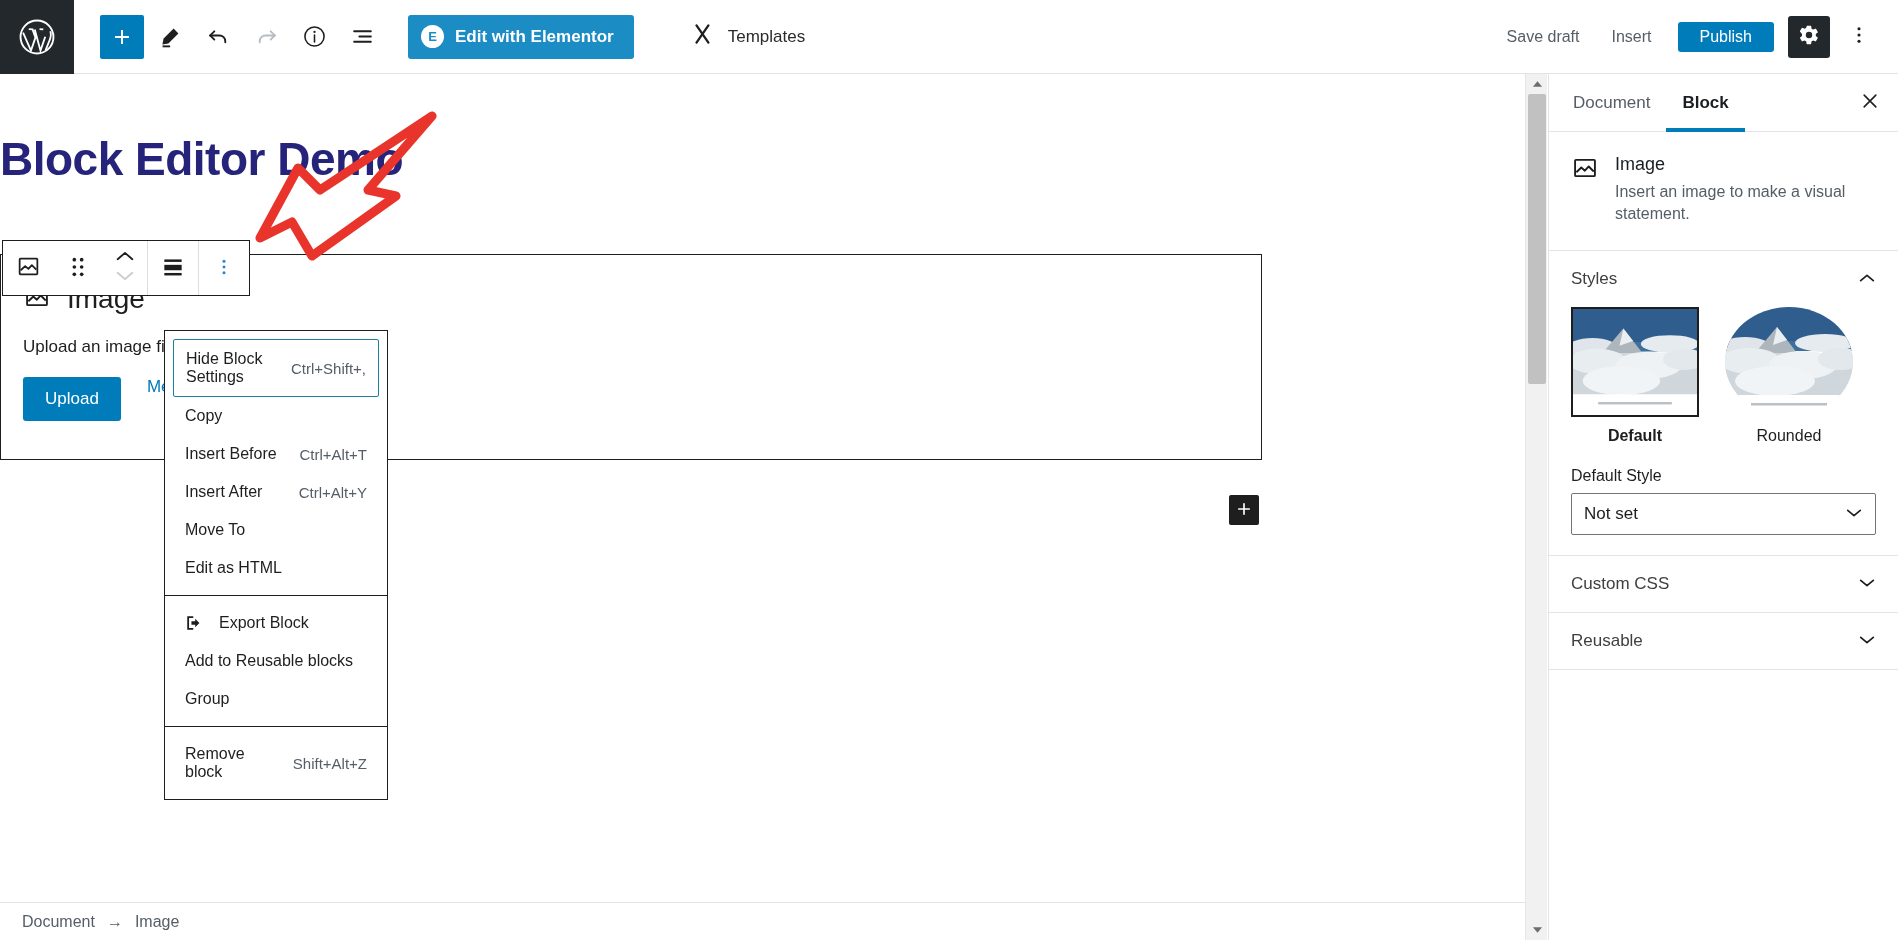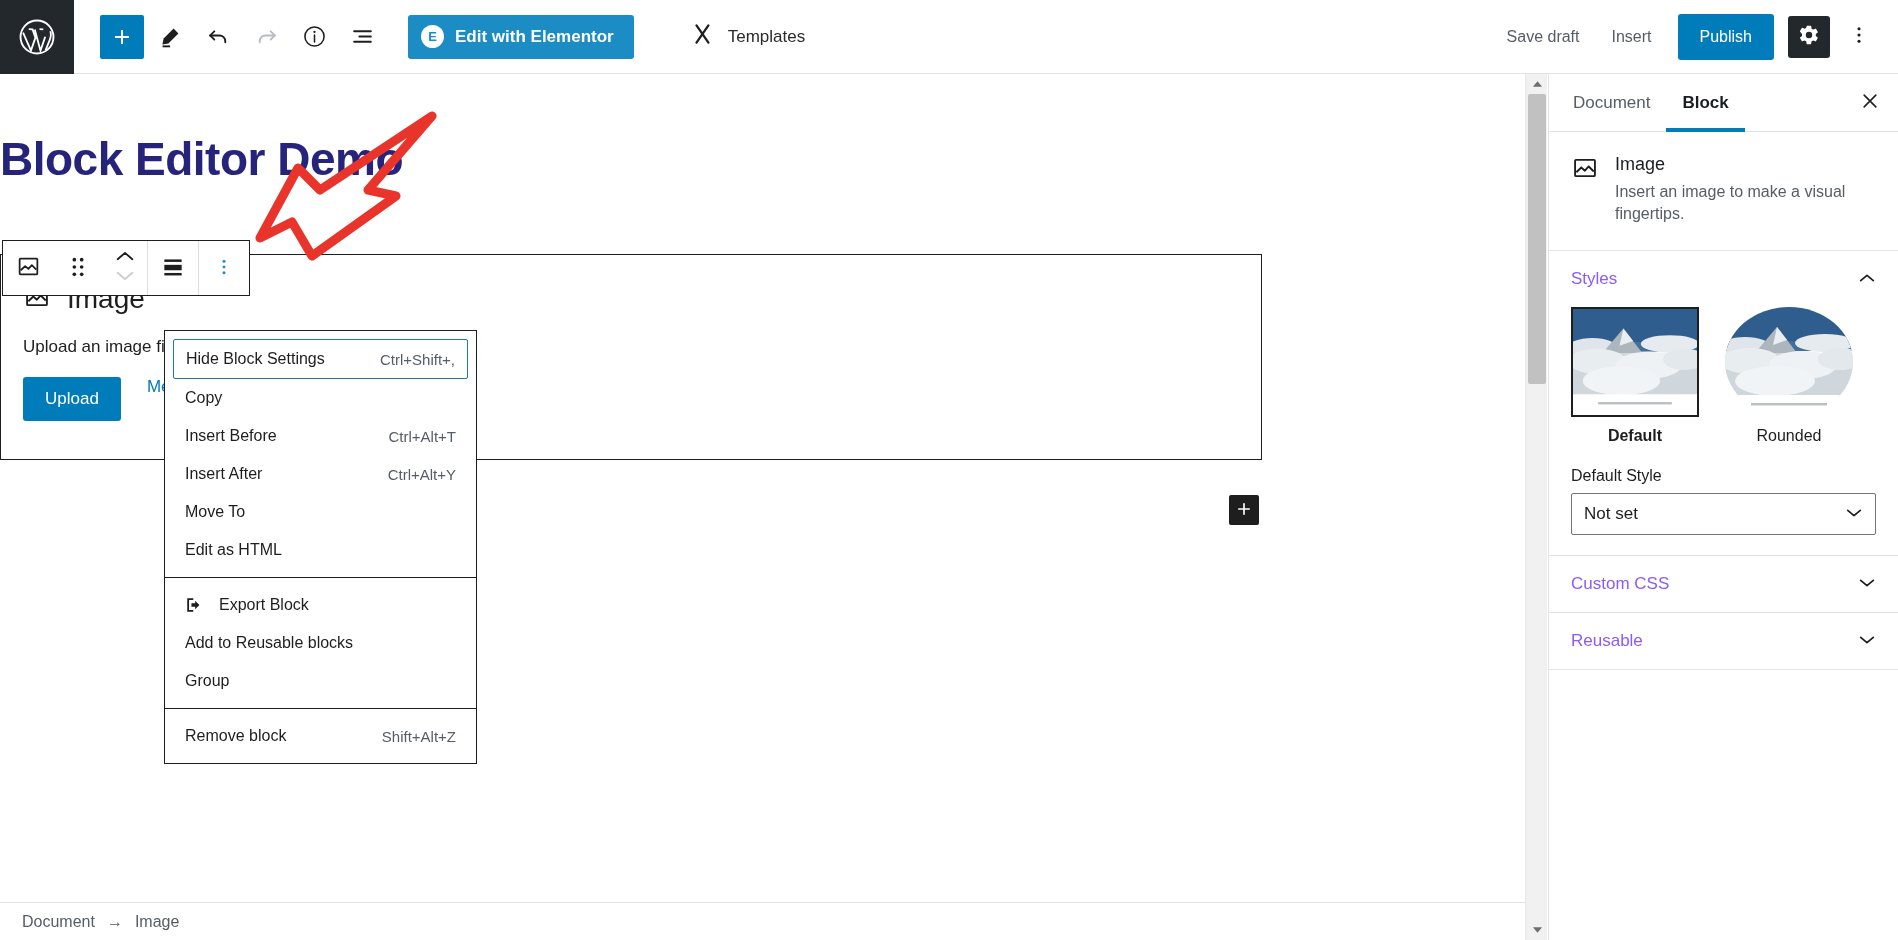--- a/index.html
+++ b/index.html
@@ -45,21 +45,21 @@
   }
   .tb-right {
     margin-left: auto; display: flex; align-items: center; gap: 0; padding-right: 18px;
   }
   .tb-link {
     font-size: 16px; color: #555d66; background: none; border: none; cursor: pointer;
     padding: 0 16px; font-family: "Liberation Sans", sans-serif;
   }
   .tb-publish {
     background: #007cba; color: #fff; border: none; border-radius: 3px;
-    height: 46px; padding: 0 22px; font-size: 16px; cursor: pointer; margin-left: 10px;
+    height: 30px; padding: 0 22px; font-size: 16px; cursor: pointer; margin-left: 10px;
     font-family: "Liberation Sans", sans-serif;
   }
   .tb-gear {
     width: 42px; height: 42px; background: #23282d; border: none; border-radius: 3px;
     display: flex; align-items: center; justify-content: center; margin-left: 14px; cursor: pointer;
   }
   .tb-kebab {
     width: 42px; height: 42px; background: transparent; border: none;
     display: flex; align-items: center; justify-content: center; margin-left: 8px; cursor: pointer;
   }
@@ -111,21 +111,21 @@
     font-family: "Liberation Sans", sans-serif;
   }
   .adder-btn {
     position: absolute; top: 421px; left: 1229px; width: 30px; height: 30px;
     background: #1e1e1e; border: none; border-radius: 2px; cursor: pointer;
     display: flex; align-items: center; justify-content: center;
   }
 
   
   .dropdown {
-    position: absolute; top: 256px; left: 164px; width: 313px;
+    position: absolute; top: 256px; left: 164px; width: 224px;
     background: #fff; border: 1px solid #1e1e1e; z-index: 60;
   }
   .dd-section { padding: 8px 0; border-bottom: 1px solid #1e1e1e; }
   .dd-section:last-child { border-bottom: none; }
   .dd-item {
     display: flex; align-items: center; width: 100%;
     padding: 10px 20px; background: none; border: none; cursor: pointer;
     font-size: 16px; color: #1e1e1e; text-align: left;
     font-family: "Liberation Sans", sans-serif;
   }
@@ -166,21 +166,21 @@
   .sb-close {
     margin-left: auto; width: 40px; height: 40px; background: none; border: none;
     cursor: pointer; display: flex; align-items: center; justify-content: center;
   }
   .sb-blockinfo { display: flex; gap: 16px; padding: 22px 22px 26px 22px; border-bottom: 1px solid #e2e4e7; }
   .sb-bi-name { font-size: 18px; color: #191e23; margin-bottom: 6px; }
   .sb-bi-desc { font-size: 16px; color: #555d66; line-height: 1.35; }
   .sb-panel-head {
     display: flex; align-items: center; justify-content: space-between;
     padding: 18px 22px; cursor: pointer; background: none; border: none; width: 100%;
-    font-size: 17px; color: #8b5cf6; font-family: "Liberation Sans", sans-serif;
+    font-size: 17px; color: #404040; font-family: "Liberation Sans", sans-serif;
   }
   .sb-sep { border-top: 1px solid #e2e4e7; }
   .styles-body { padding: 0 22px 20px 22px; }
   .style-row { display: flex; gap: 26px; justify-content: flex-start; }
   .style-item { width: 128px; text-align: center; }
   .style-thumb {
     width: 128px; height: 110px; overflow: hidden; position: relative; background: #fff;
   }
   .style-thumb.selected { border: 2px solid #1e1e1e; }
   .style-thumb.round { border-radius: 50%; }
@@ -477,21 +477,21 @@
 
     <div class="sb-blockinfo">
       <span>
         <svg width="28" height="28" viewBox="0 0 24 24" fill="none" stroke="#1e1e1e" stroke-width="1.6">
           <rect x="3.5" y="5" width="17" height="14" rx="0.8"></rect>
           <path d="M4.6 15.6l4.2-4 3.1 2.7 3.3-3.6 4.3 4.3" stroke-linejoin="round"></path>
         </svg>
       </span>
       <div>
         <div class="sb-bi-name">Image</div>
-        <div class="sb-bi-desc">Insert an image to make a visual fingertips.</div>
+        <div class="sb-bi-desc">Insert an image to make a visual statement.</div>
       </div>
     </div>
 
     <button class="sb-panel-head">
       <span>Styles</span>
       <span>
         <svg width="18" height="12" viewBox="0 0 20 12" fill="none" stroke="#1e1e1e" stroke-width="1.9" stroke-linecap="round" stroke-linejoin="round">
           <path d="M3 9l7-6 7 6"></path>
         </svg>
       </span>

